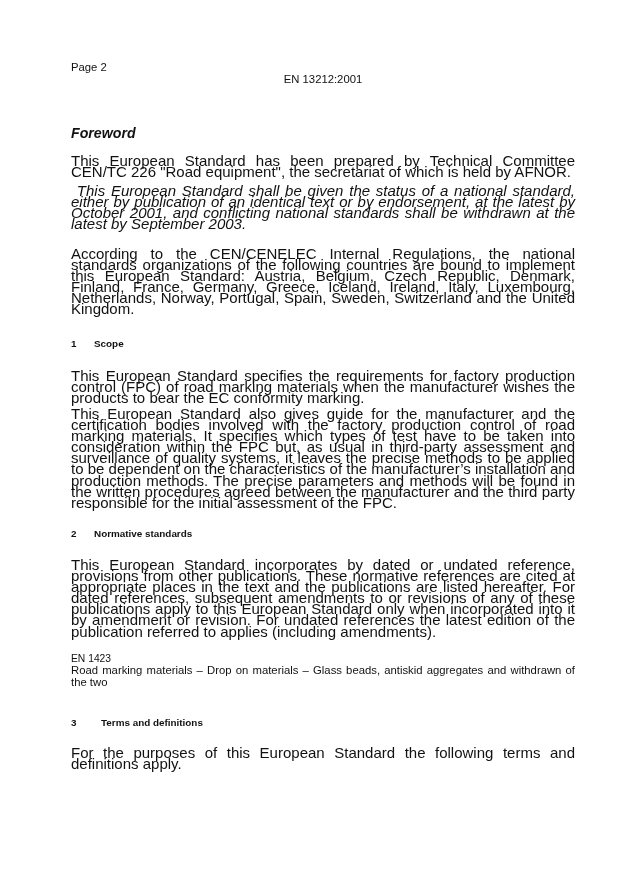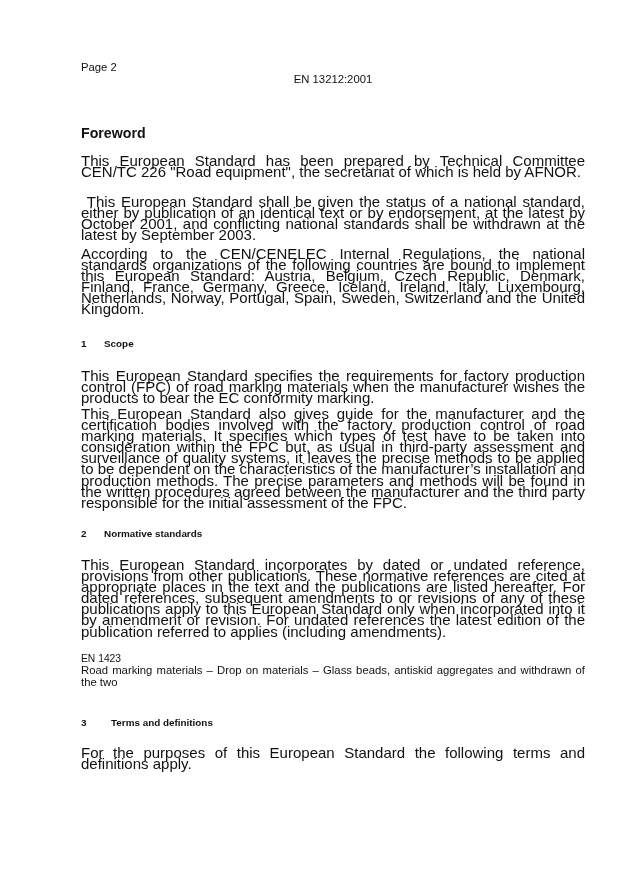--- a/index.html
+++ b/index.html
@@ -19,31 +19,31 @@
       position: absolute;
       left: 0; top: 0;
       width: 619px;
       height: 877px;
       background: #ffffff;
     }
     .abs {
       position: absolute;
       left: 71px;
       width: 504px;
-      margin-left: 10px;
     }
     .header-line {
       font-size: 11.3px;
       line-height: 12px;
       white-space: nowrap;
     }
     .foreword-title {
       font-size: 14.2px;
       font-weight: bold;
       line-height: 16px;
+      font-style: italic;
     }
     .para {
       font-size: 15px;
       line-height: 11.1px;
       text-align: justify;
       text-align-last: left;
     }
     .heading {
       font-size: 9.9px;
       font-weight: bold;
@@ -68,21 +68,21 @@
 <body>
 
 <div class="page">
 
   <div class="abs header-line" style="top:61px;">Page 2</div>
   <div class="abs header-line" style="top:73px;text-align:center;">EN 13212:2001</div>
 
   <div class="abs foreword-title" style="top:125px;">Foreword</div>
 
   <div class="abs para" style="top:155px;">This European Standard has been prepared by Technical Committee CEN/TC 226 "Road equipment", the secretariat of which is held by AFNOR.</div>
-  <div class="abs para" style="top:196px; white-space:pre-wrap;"> This European Standard shall be given the status of a national standard, either by publication of an identical text or by endorsement, at the latest by October 2001, and conflicting national standards shall be withdrawn at the latest by September 2003.</div>
+  <div class="abs para" style="top:185px; white-space:pre-wrap;font-style:italic;"> This European Standard shall be given the status of a national standard, either by publication of an identical text or by endorsement, at the latest by October 2001, and conflicting national standards shall be withdrawn at the latest by September 2003.</div>
   <div class="abs para" style="top:248px;">According to the CEN/CENELEC Internal Regulations, the national standards organizations of the following countries are bound to implement this European Standard: Austria, Belgium, Czech Republic, Denmark, Finland, France, Germany, Greece, Iceland, Ireland, Italy, Luxembourg, Netherlands, Norway, Portugal, Spain, Sweden, Switzerland and the United Kingdom.</div>
 
   <div class="abs heading" style="top:338px;">
     <span class="num" style="width:23px;">1</span><span>Scope</span>
   </div>
   <div class="abs para" style="top:370px;">This European Standard specifies the requirements for factory production control (FPC) of road marking materials when the manufacturer wishes the products to bear the EC conformity marking.</div>
   <div class="abs para" style="top:408px;">This European Standard also gives guide for the manufacturer and the certification bodies involved with the factory production control of road marking materials. It specifies which types of test have to be taken into consideration within the FPC but, as usual in third-party assessment and surveillance of quality systems, it leaves the precise methods to be applied to be dependent on the characteristics of the manufacturer’s installation and production methods. The precise parameters and methods will be found in the written procedures agreed between the manufacturer and the third party responsible for the initial assessment of the FPC.</div>
 
   <div class="abs heading" style="top:528px;">
     <span class="num" style="width:23px;">2</span><span>Normative standards</span>

